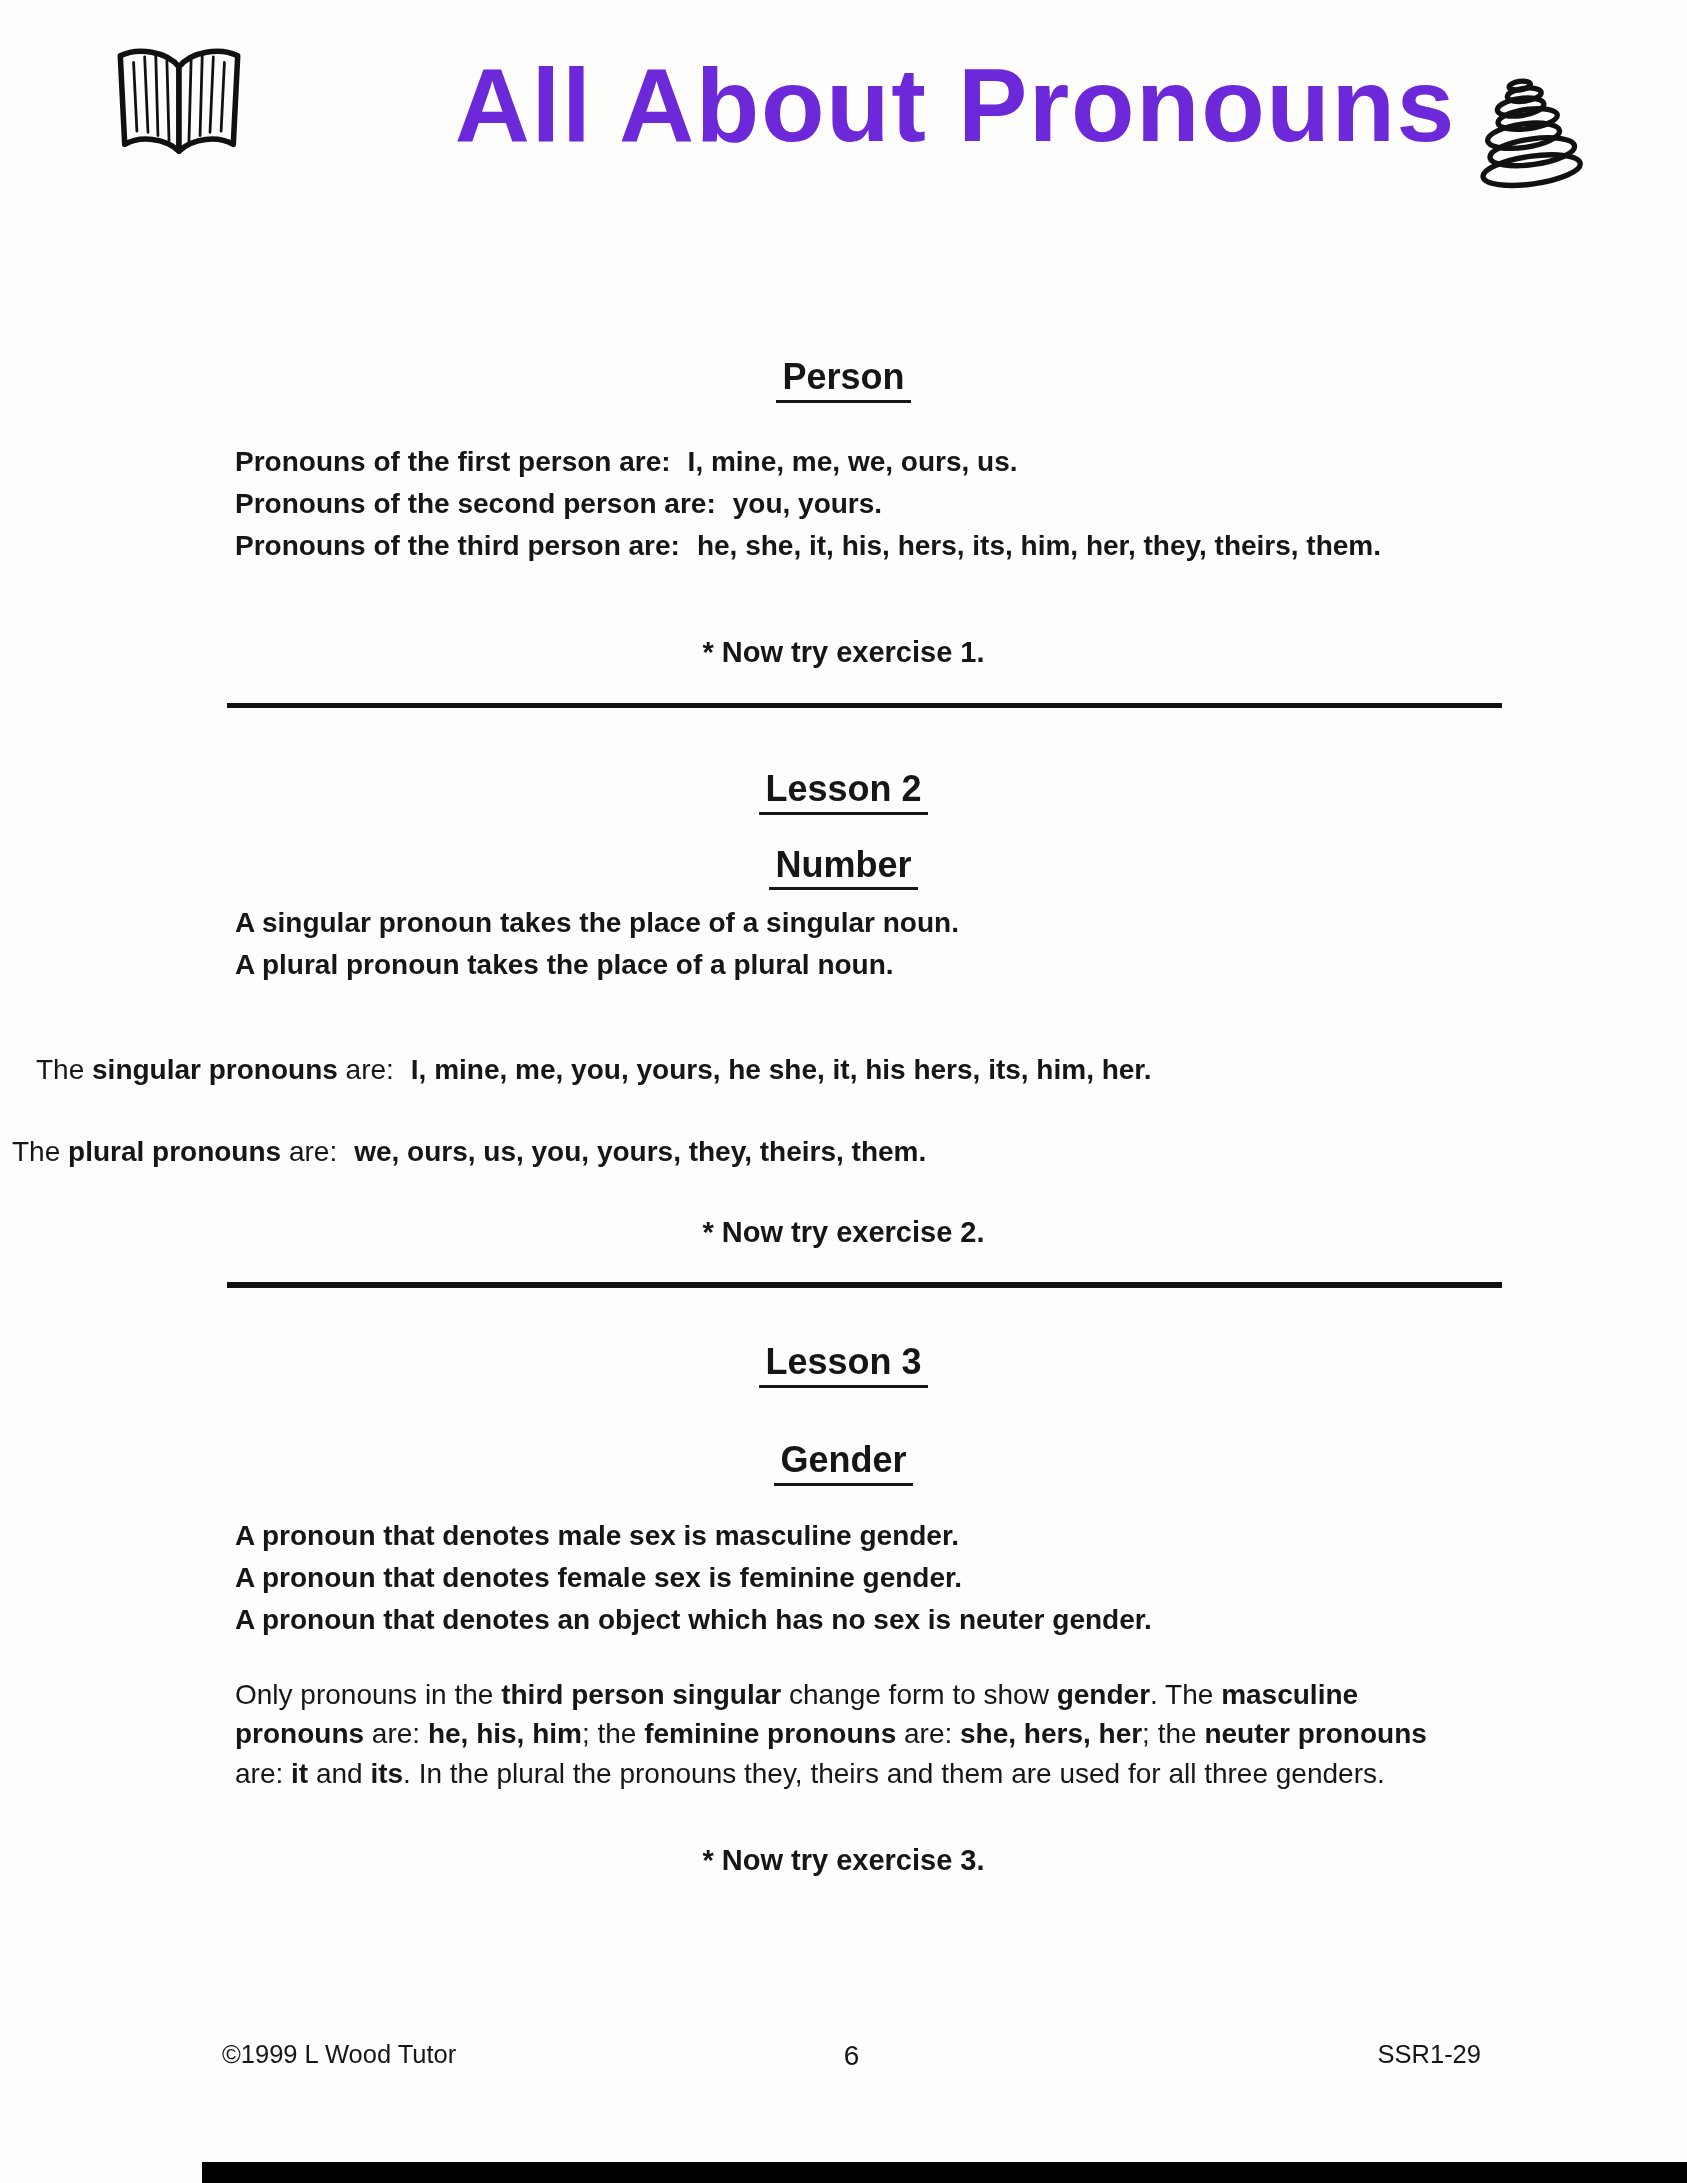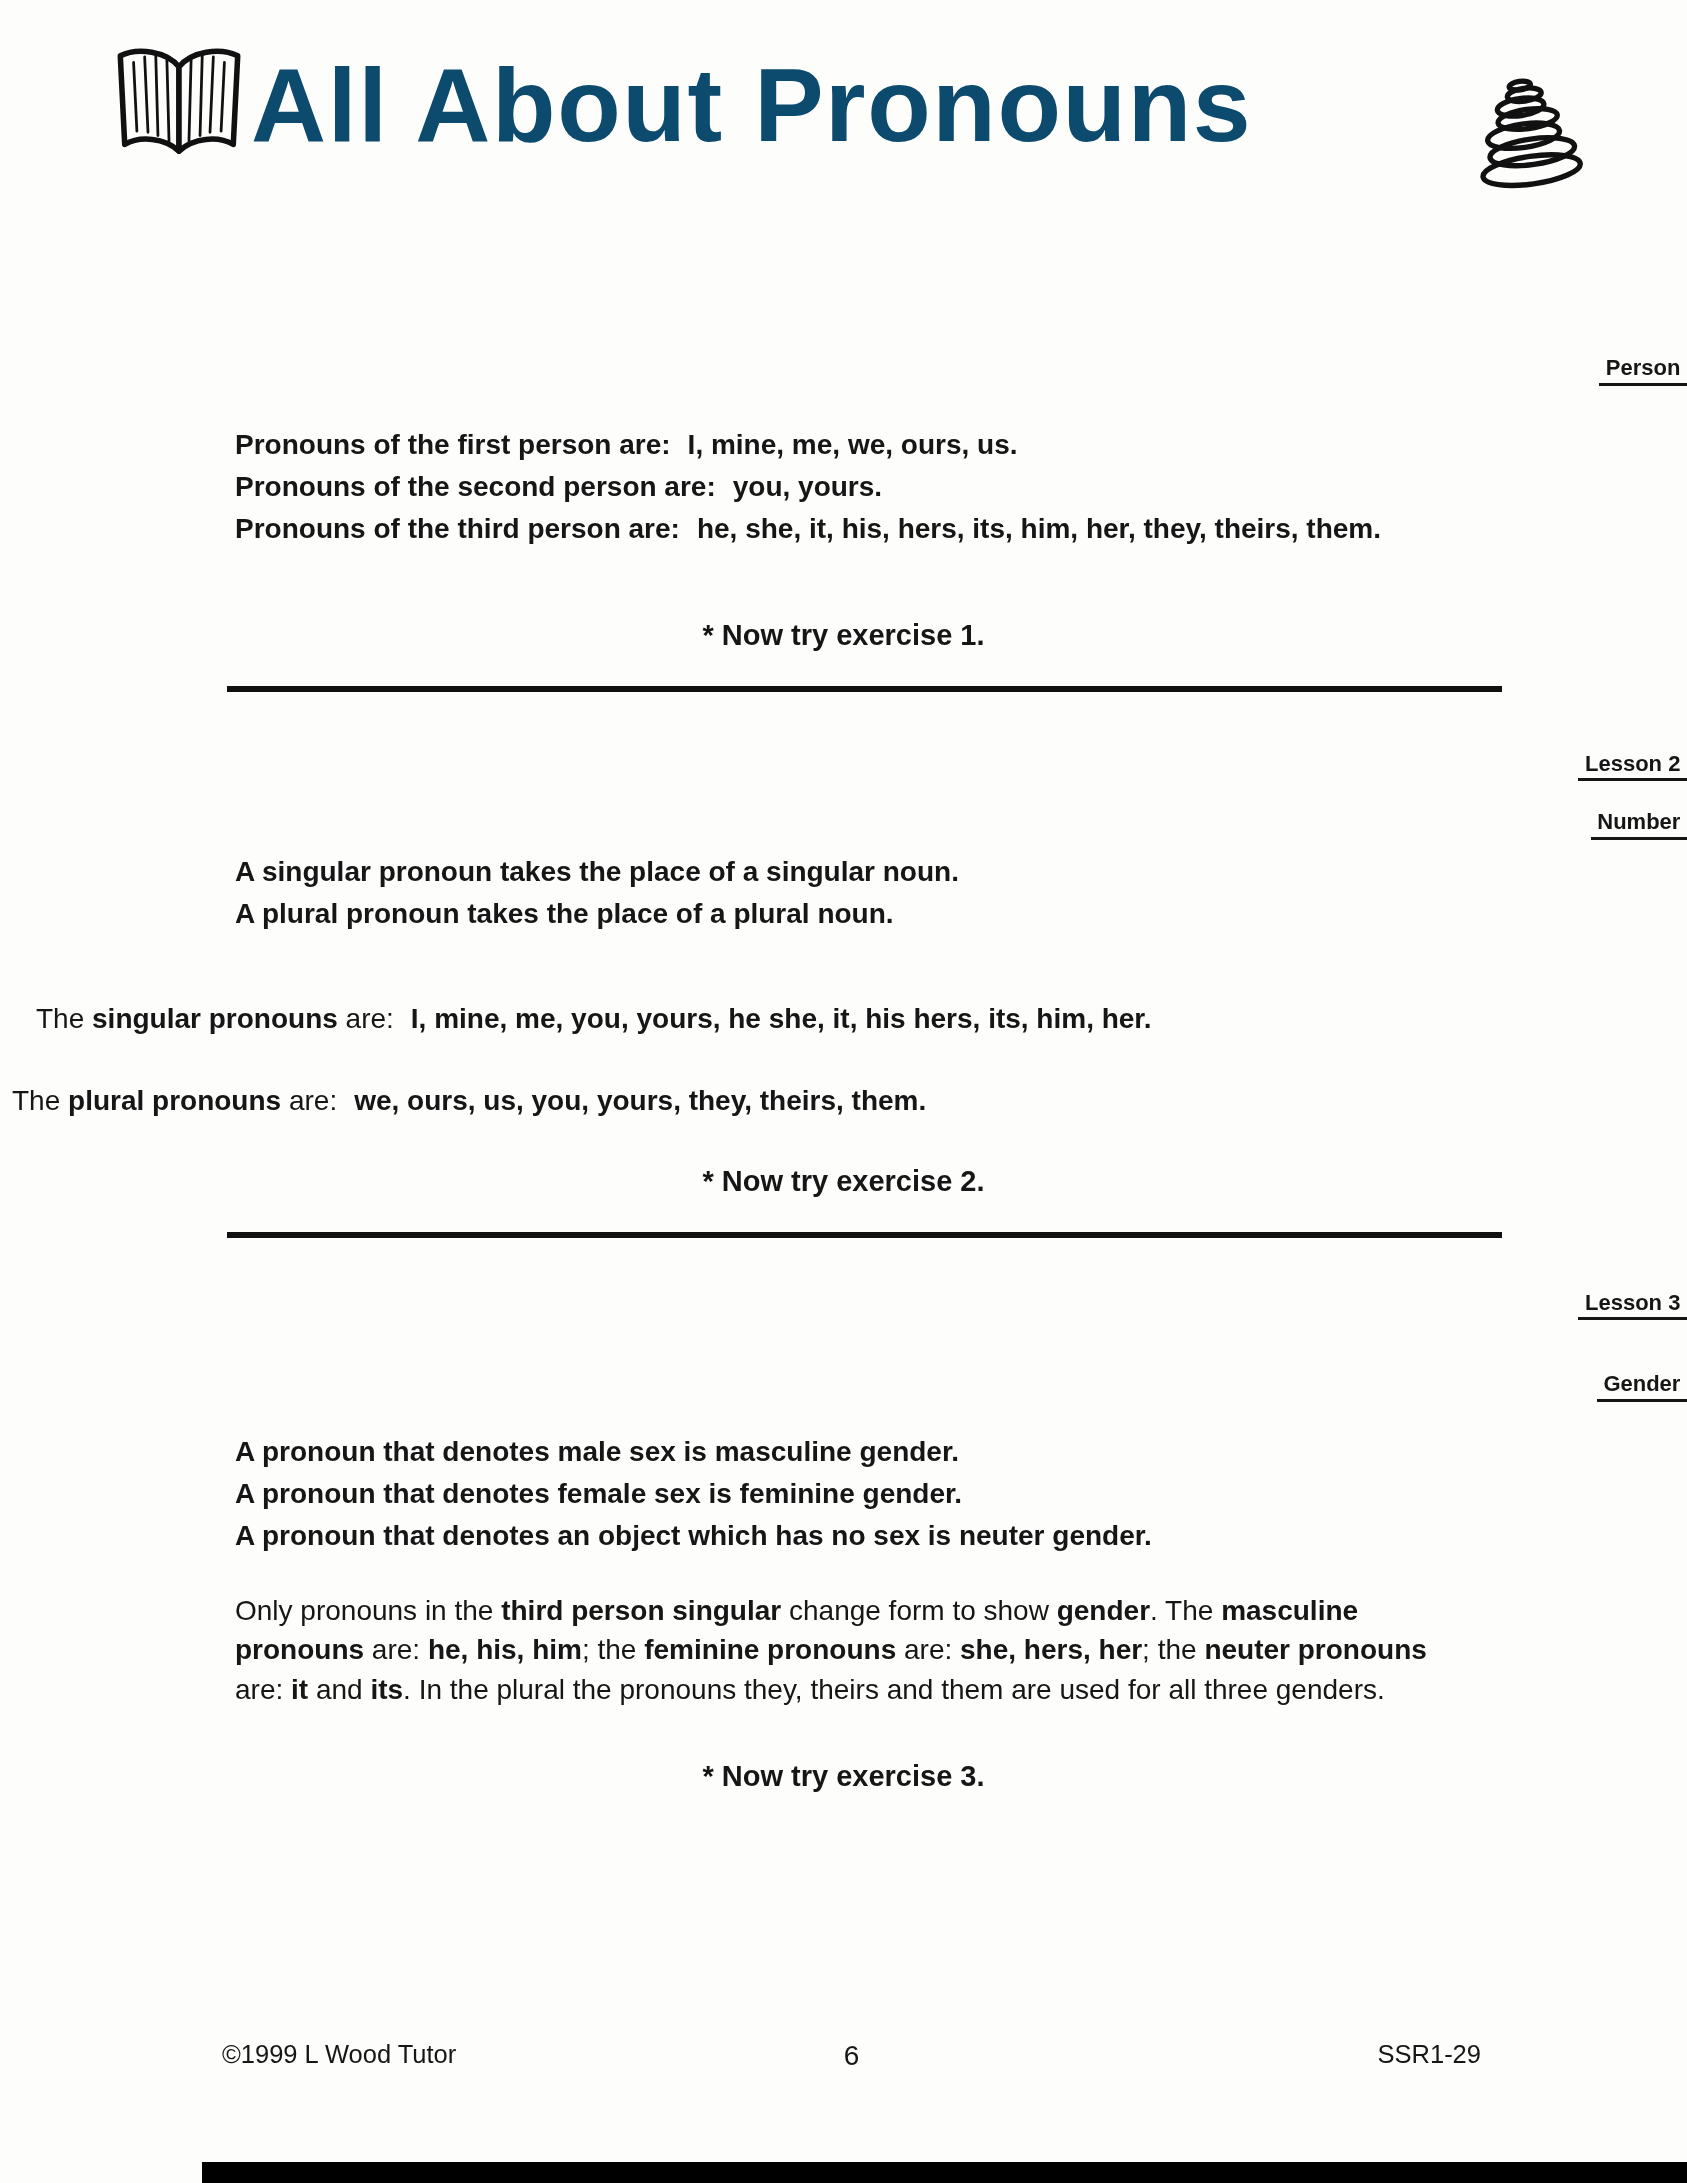--- a/index.html
+++ b/index.html
@@ -20,31 +20,31 @@
     display:flex;
     align-items:flex-start;
     padding:41px 91px 0 107px;
   }
   .icon svg{display:block;}
   .book-icon svg{width:144px;height:136px;}
   .spiral-icon svg{width:140px;height:128px;margin-top:25px;}
   .title{
     flex:1;
     margin:6.6px 0 0 0;
-    text-align:left;
+    text-align:right;
     font-size:104px;
     font-weight:700;
     letter-spacing:1.6px;
     line-height:1.1;
-    color:#0c4a6e;
+    color:#6d28d9;
   }
   
   .heading{
-    text-align:right;
-    font-size:22px;
+    text-align:center;
+    font-size:36px;
     font-weight:700;
     margin:0;
     line-height:1.2;
   }
   .underl{
     border-bottom:3.3px solid #161616;
     padding:0 6.6px 2.5px 6.6px;
   }
   .h-person{margin-top:161px;}
   .h-lesson2{margin-top:59px;}

